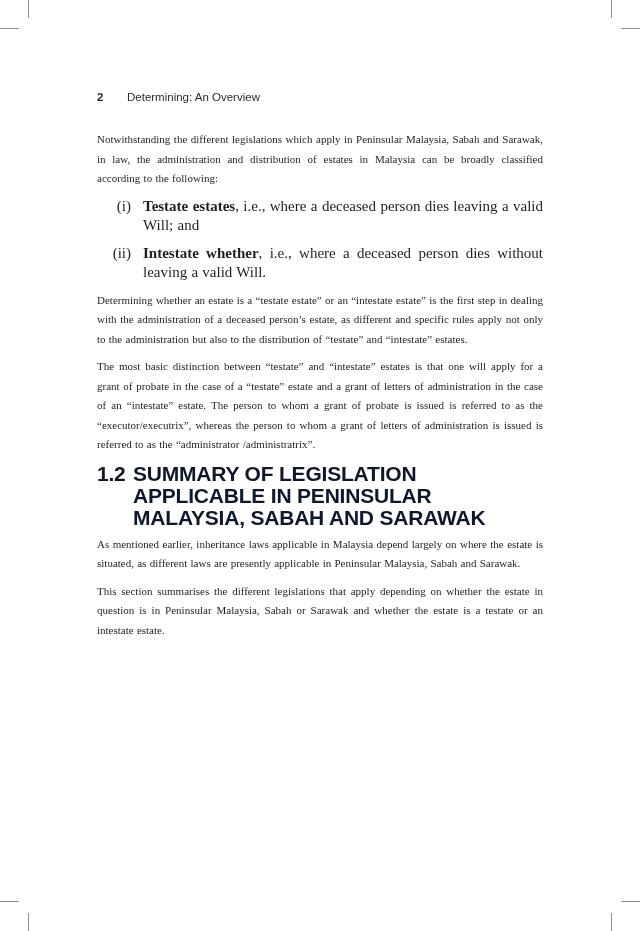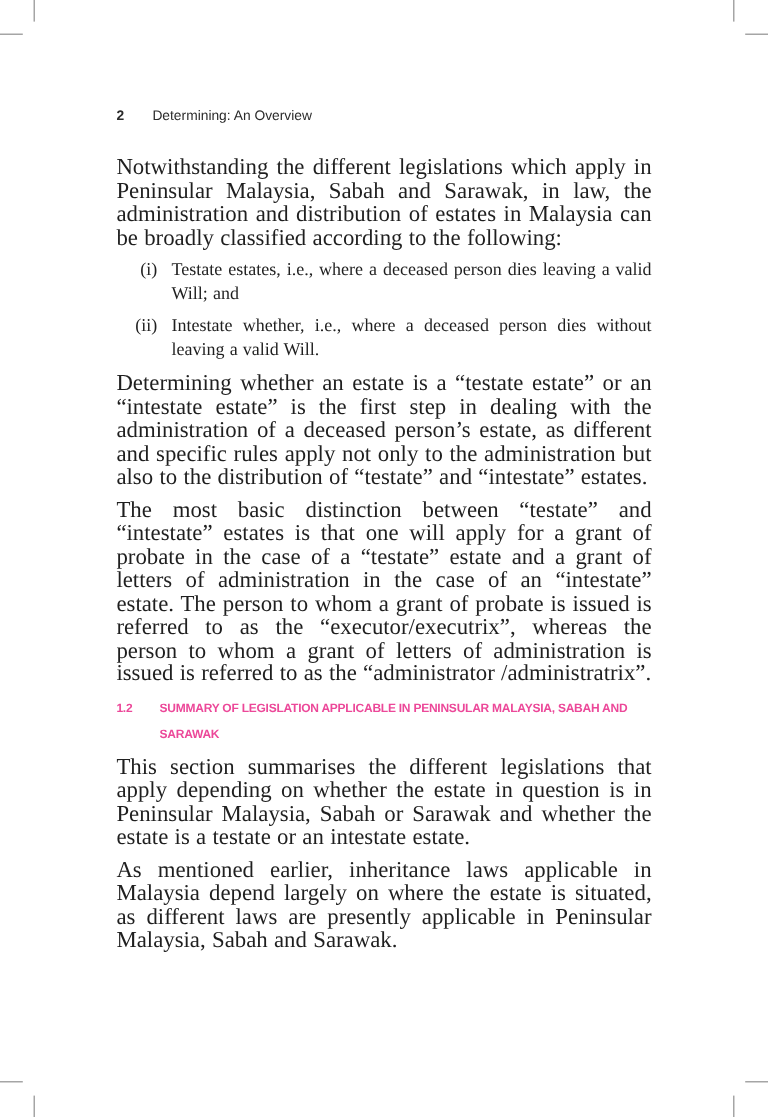--- a/index.html
+++ b/index.html
@@ -38,21 +38,21 @@
     margin: 0 0 26px 0;
     display: flex;
     align-items: baseline;
   }
   .running-head .pagenum {
     width: 30px;
     flex: none;
     font-weight: bold;
   }
   .body-para {
-    font-size: 19px;
+    font-size: 11px;
     line-height: 19.5px;
     text-align: justify;
     margin: 0 0 8px 0;
     word-spacing: 0.5px;
   }
   .list-item {
     position: relative;
     padding-left: 46px;
     font-size: 15px;
     line-height: 19.5px;
@@ -60,29 +60,29 @@
     margin: 0 0 8px 0;
     word-spacing: 0.5px;
   }
   .list-item .marker {
     position: absolute;
     left: 12px;
     width: 22px;
     text-align: right;
   }
   .list-item .lead {
-    font-weight: normal;
+    font-weight: bold;
   }
   .section-heading {
     display: flex;
     font-family: "Liberation Sans", sans-serif;
     font-weight: bold;
-    font-size: 10px;
+    font-size: 21px;
     line-height: 22px;
-    color: #ec4899;
+    color: #0f172a;
     letter-spacing: -0.2px;
     margin: 4px 0 6px 0;
   }
   .section-heading .h-num {
     width: 36px;
     flex: none;
   }
   .section-heading .h-text {
     flex: 1;
   }
@@ -122,18 +122,18 @@
 
     <p class="body-para">Determining whether an estate is a “testate estate” or an “intestate estate” is the first step in dealing with the administration of a deceased person’s estate, as different and specific rules apply not only to the administration but also to the distribution of “testate” and “intestate” estates.</p>
 
     <p class="body-para">The most basic distinction between “testate” and “intestate” estates is that one will apply for a grant of probate in the case of a “testate” estate and a grant of letters of administration in the case of an “intestate” estate. The person to whom a grant of probate is issued is referred to as the “executor/executrix”, whereas the person to whom a grant of letters of administration is issued is referred to as the “administrator /administratrix”.</p>
 
     <div class="section-heading">
       <span class="h-num">1.2</span>
       <span class="h-text">SUMMARY OF LEGISLATION APPLICABLE IN PENINSULAR MALAYSIA, SABAH AND SARAWAK</span>
     </div>
 
+    <p class="body-para">As mentioned earlier, inheritance laws applicable in Malaysia depend largely on where the estate is situated, as different laws are presently applicable in Peninsular Malaysia, Sabah and Sarawak.</p>
+
     <p class="body-para">This section summarises the different legislations that apply depending on whether the estate in question is in Peninsular Malaysia, Sabah or Sarawak and whether the estate is a testate or an intestate estate.</p>
-
-    <p class="body-para">As mentioned earlier, inheritance laws applicable in Malaysia depend largely on where the estate is situated, as different laws are presently applicable in Peninsular Malaysia, Sabah and Sarawak.</p>
 
   </div>
 </div>
 
 </body></html>

